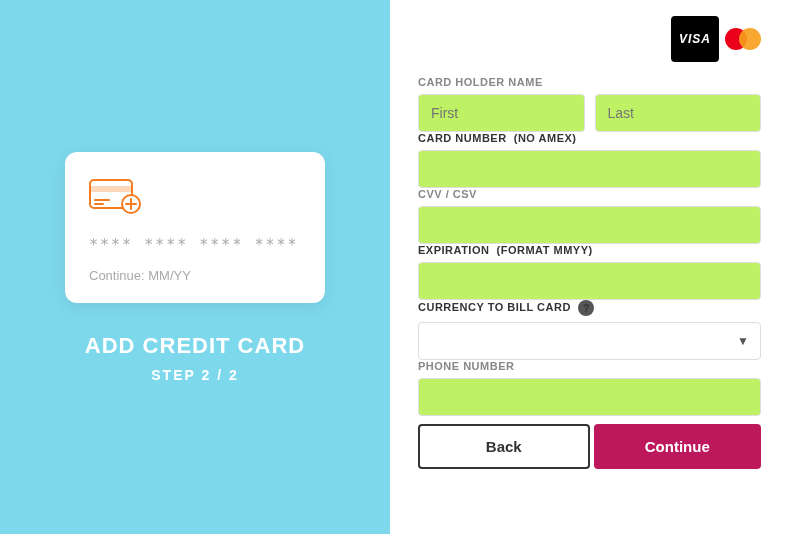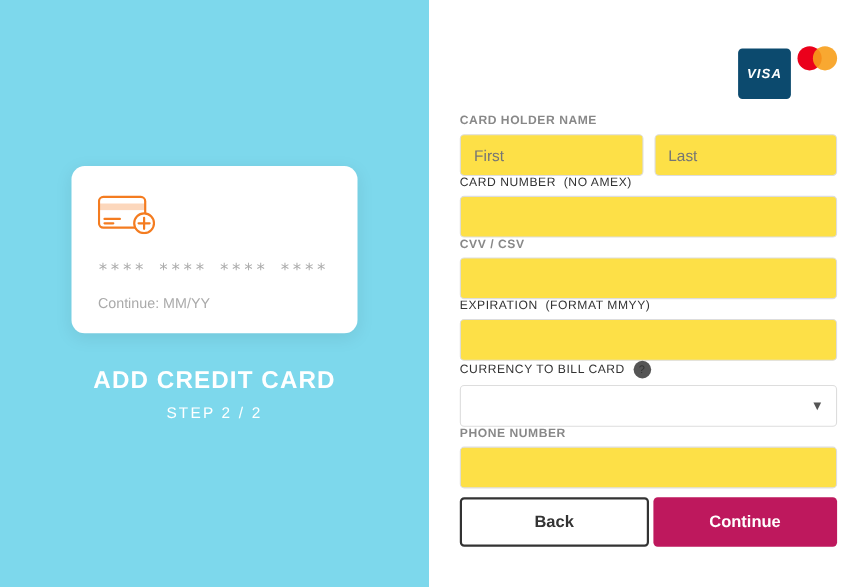--- a/index.html
+++ b/index.html
@@ -57,21 +57,21 @@
       font-size: 22px;
       font-weight: 900;
       letter-spacing: 1px;
       text-align: center;
       margin-bottom: 8px;
     }
 
     .left-subtitle {
       color: #fff;
       font-size: 14px;
-      font-weight: 400;
+      font-weight: 700;
       letter-spacing: 2px;
       text-align: center;
     }
 
     
     .right-panel {
       flex: 1;
       padding: 16px 28px 20px 28px;
       display: flex;
       flex-direction: column;
@@ -80,29 +80,28 @@
 
     .top-logos {
       display: flex;
       justify-content: flex-end;
       align-items: center;
       margin-bottom: 14px;
       gap: 6px;
     }
 
     .visa-badge {
-      background: #0c4a6e;
+      background: #000000;
       color: #fff;
       font-size: 12px;
       font-weight: 900;
       font-style: italic;
       padding: 16px 8px;
       border-radius: 4px;
       letter-spacing: 1px;
-      margin-top: 28px;
     }
 
     .mastercard-badge {
       width: 36px;
       height: 22px;
       position: relative;
       display: inline-block;
     }
 
     .mc-circle1, .mc-circle2 {
@@ -124,37 +123,37 @@
       font-weight: 700;
       color: #888;
       letter-spacing: 0.5px;
       margin-bottom: 6px;
       display: block;
       text-transform: uppercase;
     }
 
     .form-label span {
       color: #333;
-      font-weight: 400;
+      font-weight: 700;
     }
 
     .input-row {
       display: flex;
       gap: 10px;
     }
 
     .form-input {
       width: 100%;
       border: 1.5px solid #ddd;
       border-radius: 4px;
       padding: 10px 12px;
       font-size: 14px;
       color: #333;
       outline: none;
-      background: #fde047;
+      background: #bef264;
     }
 
     .select-wrapper {
       position: relative;
       width: 100%;
     }
 
     .select-wrapper select {
       width: 100%;
       border: 1.5px solid #ddd;

